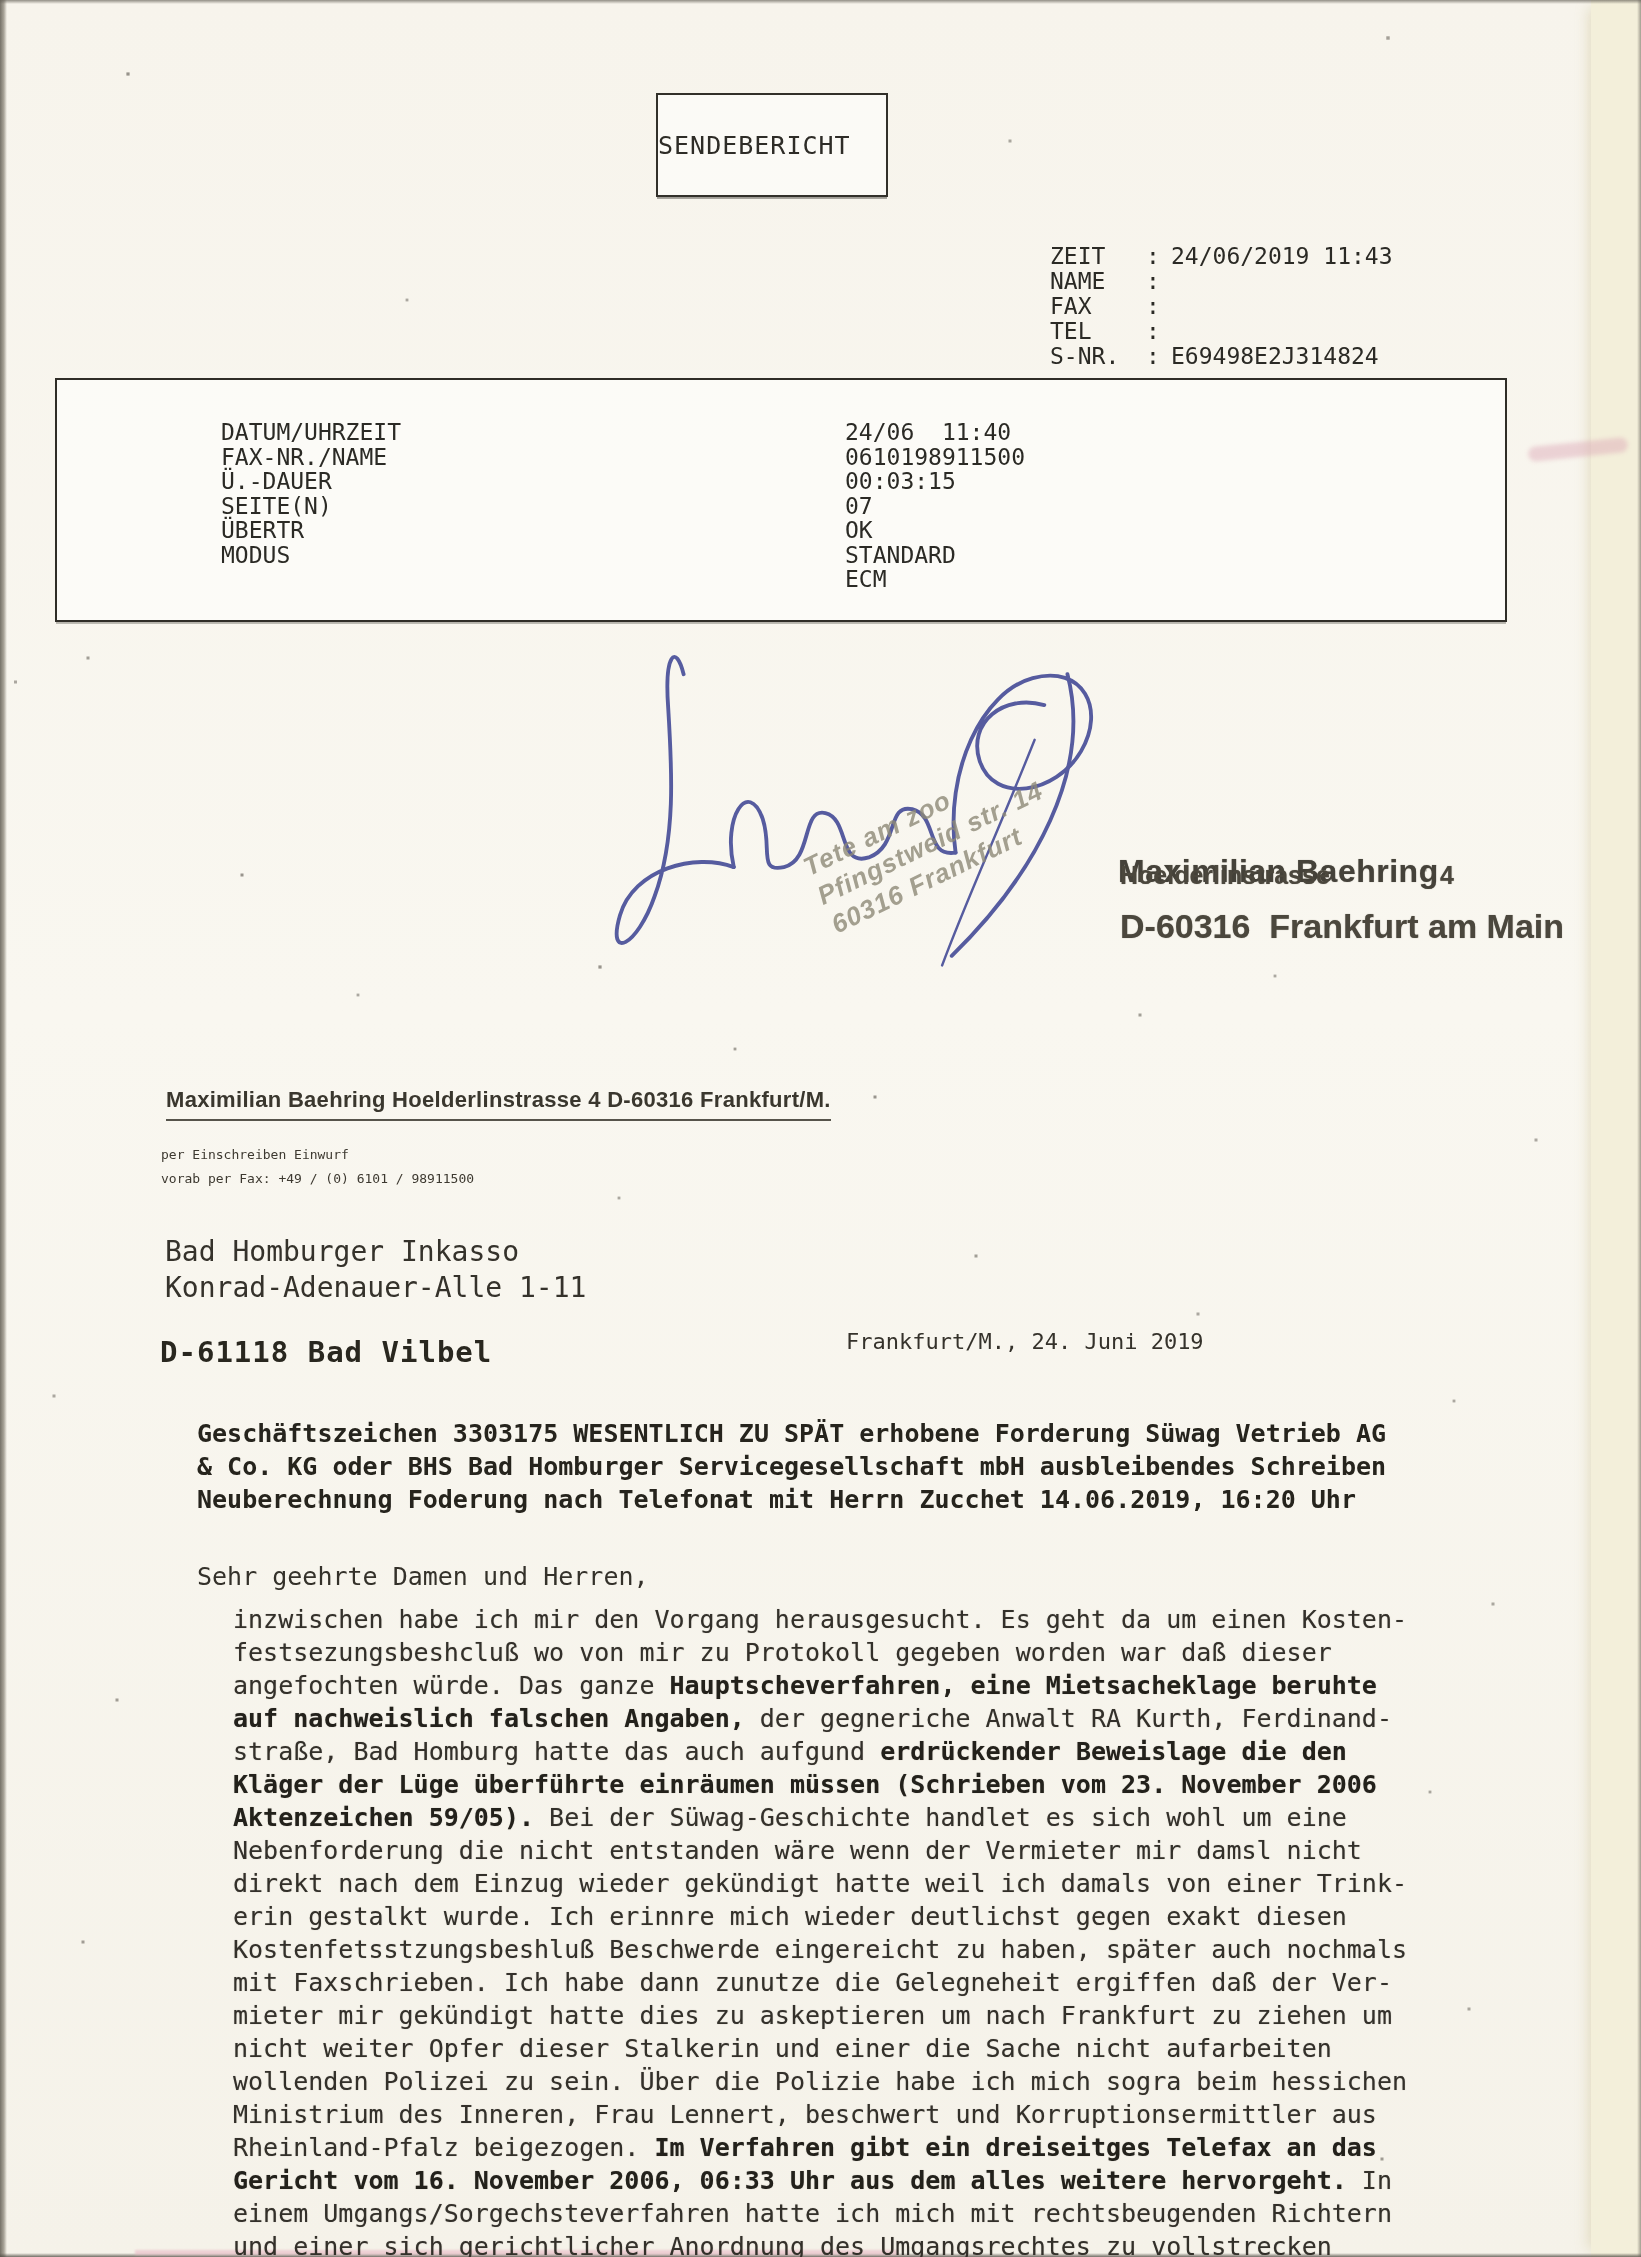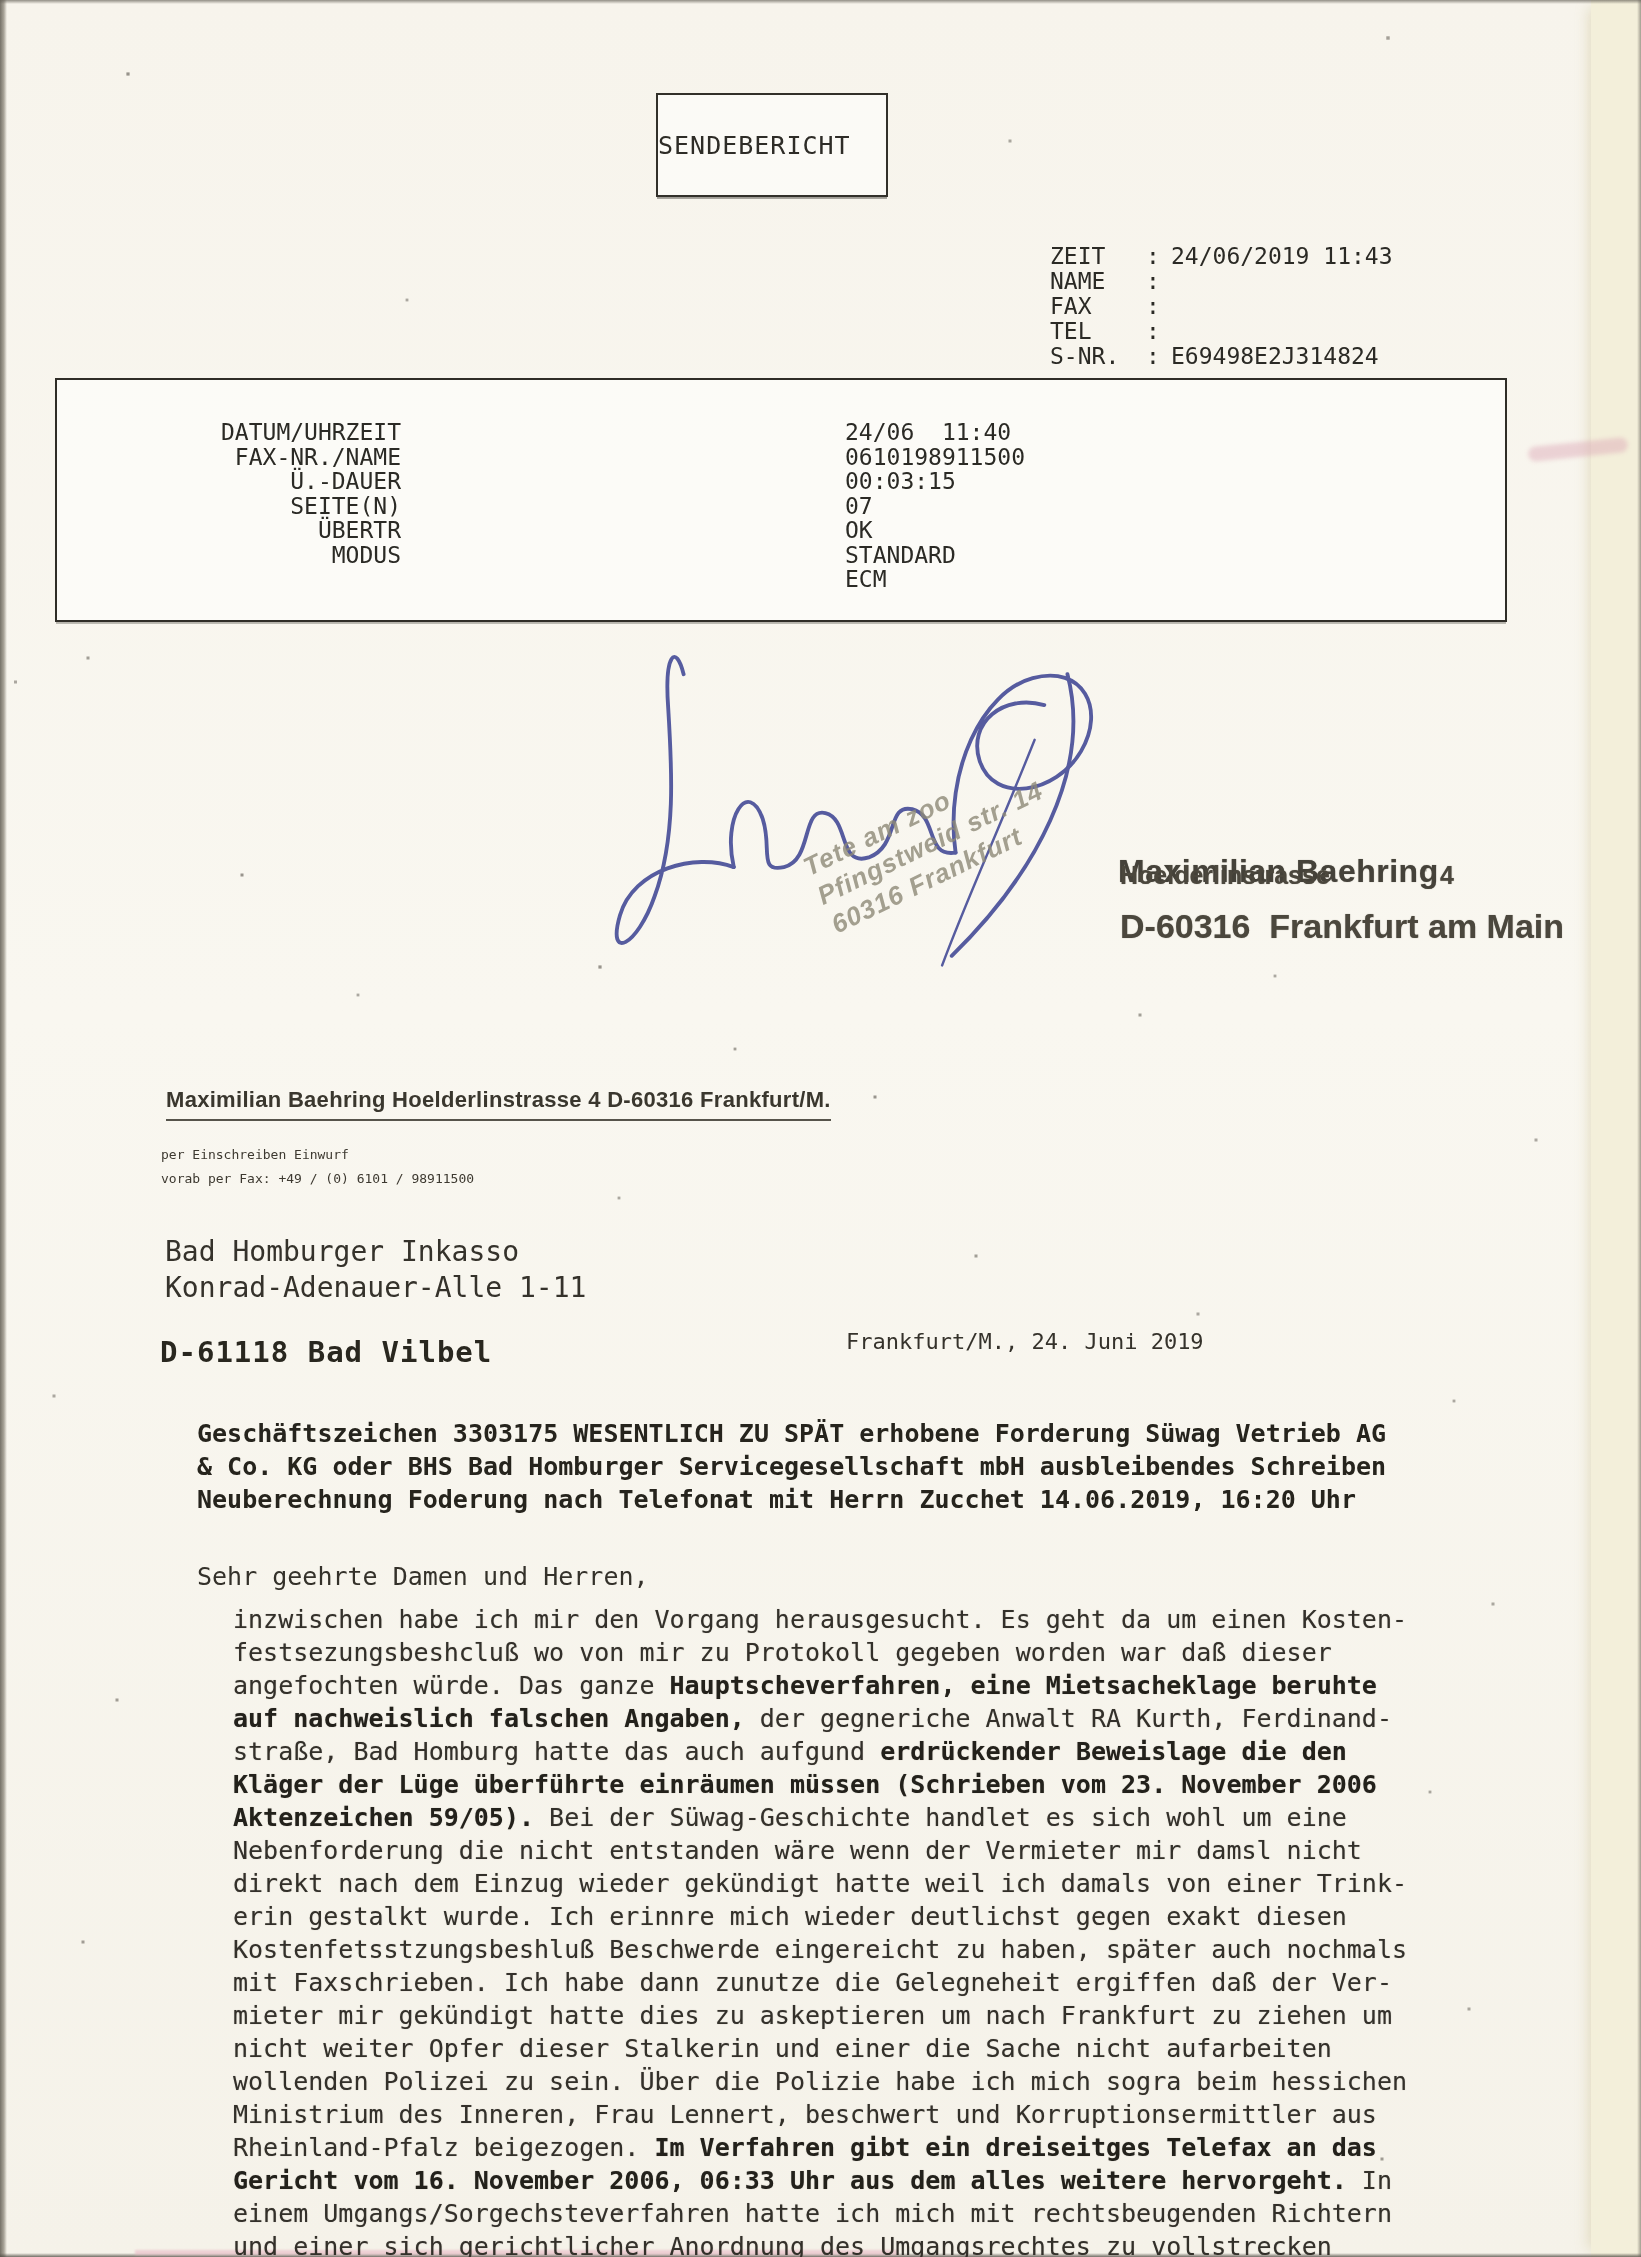--- a/index.html
+++ b/index.html
@@ -38,21 +38,21 @@
   
   .meta{left:1050px;top:195px;font-size:23px;color:#2b2a25;margin-top:48px;}
   .meta-row{display:flex;height:25px;align-items:baseline;}
   .meta-label{width:96px;white-space:pre;}
   .meta-colon{width:25px;}
   .meta-value{white-space:pre;}
   
   .fax-box{left:55px;top:378px;width:1448px;height:240px;border:2.9px solid #2f2d27;
         background:rgba(255,255,255,.55);box-shadow:0 2.9px 0 -1px rgba(60,58,50,.35);}
   .fax-rows{position:absolute;left:164px;top:39px;}
-  .fax-row{position:relative;height:24.5px;font-size:23px;color:#2b2a25;text-align:right;}
+  .fax-row{position:relative;height:24.5px;font-size:23px;color:#2b2a25;}
   .fax-value{position:absolute;left:624px;top:0;white-space:pre;}
   
   .sig{left:579px;top:626px;}
   .stamp{left:798px;top:854px;transform:rotate(-26deg);transform-origin:left top;
         color:#8e8a78;opacity:.8;font-family:"Liberation Sans",sans-serif;font-style:italic;font-weight:bold;}
   .stamp-line{font-size:26px;line-height:32px;letter-spacing:1px;white-space:pre;}
   
   .lh{font-family:"Liberation Sans",sans-serif;color:#45423a;text-shadow:0 0 1px rgba(70,65,55,.55);}
   .lh-name{left:1118px;top:853px;font-size:32px;font-weight:bold;letter-spacing:0.5px;}
   .lh-street{left:1120px;top:861px;width:334px;display:flex;justify-content:space-between;font-size:25px;font-weight:bold;color:#4b473d;}

